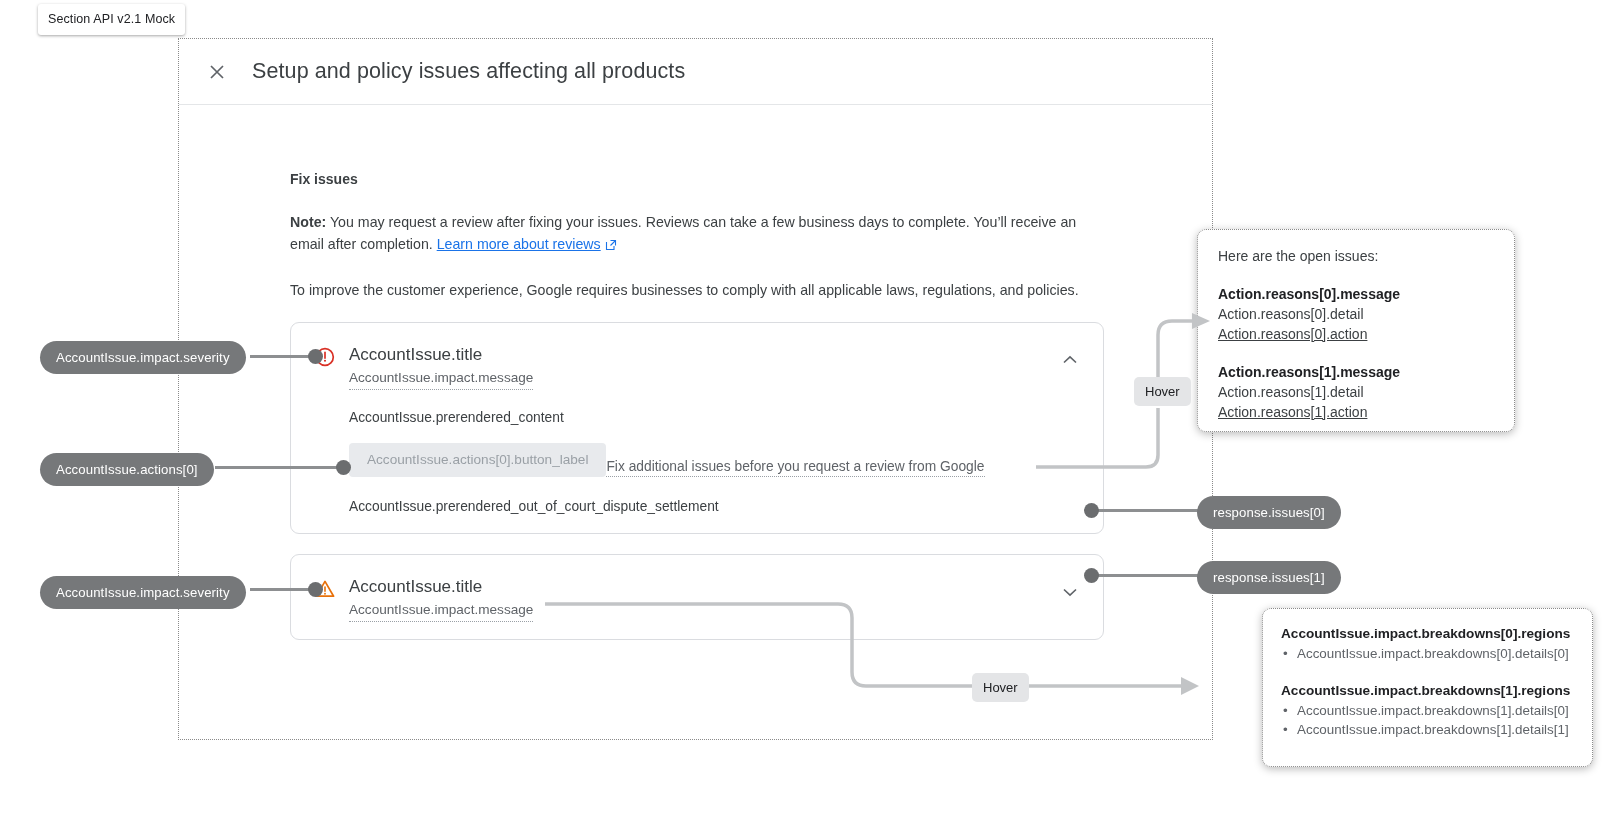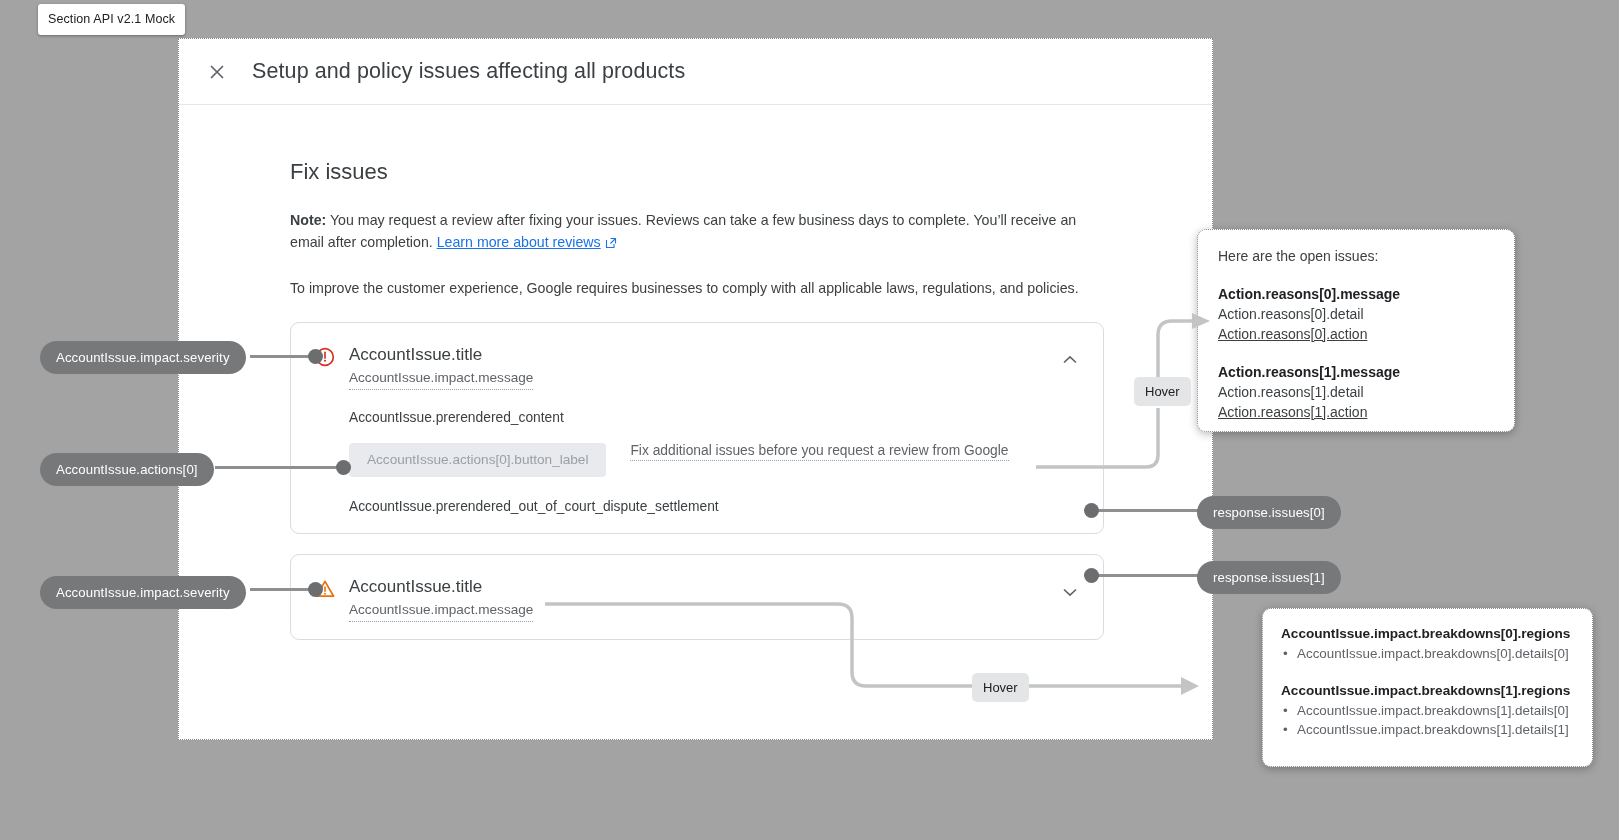--- a/index.html
+++ b/index.html
@@ -6,21 +6,21 @@
   html, body {
     margin: 0; padding: 0;
     background: #000;
     width: 1619px; height: 840px;
     overflow: hidden;
     font-family: "Liberation Sans", sans-serif;
   }
   #stage {
     position: relative;
     width: 1619px; height: 840px;
-    background: #a3a3a3;
+    background: #ffffff;
   }
 
   
   #mock-label {
     position: absolute;
     left: 38px; top: 4px;
     background: #fff;
     color: #202124;
     font-size: 12.5px;
     padding: 8px 10px 9px 10px;
@@ -57,24 +57,24 @@
   #dialog-title {
     margin-left: 22px;
     font-size: 21.5px;
     color: #3c4043;
     letter-spacing: .1px;
   }
 
   #dialog-body { padding: 54px 0 0 111px; }
 
   .sec-title {
-    font-size: 22px;
-    color: #3c4043;
-    margin: 0 0 24px 0;
-    font-weight: 400;
+    font-size: 14px;
+    color: #3c4043;
+    margin: 12px 0 24px 0;
+    font-weight: 700;
   }
   .para {
     font-size: 14.2px;
     color: #3c4043;
     line-height: 22px;
     margin: 0 0 22px 0;
     max-width: 812px;
   }
   .para b { font-weight: 700; }
   .ext-link {
@@ -129,21 +129,21 @@
     width: 22px; height: 22px;
     color: #5f6368;
     cursor: pointer;
   }
   .card-body { padding: 20px 0 0 58px; }
   .prerendered {
     font-size: 13.8px;
     color: #3c4043;
     margin-bottom: 18px;
   }
-  .action-row { display: flex; align-items: flex-start; gap: 24px; }
+  .action-row { display: flex; align-items: flex-end; }
   .action-btn {
     background: #e8eaed;
     color: #9aa0a6;
     border: none;
     border-radius: 4px;
     font-size: 13.6px;
     padding: 0 18px;
     height: 34px;
     line-height: 34px;
     font-family: inherit;

